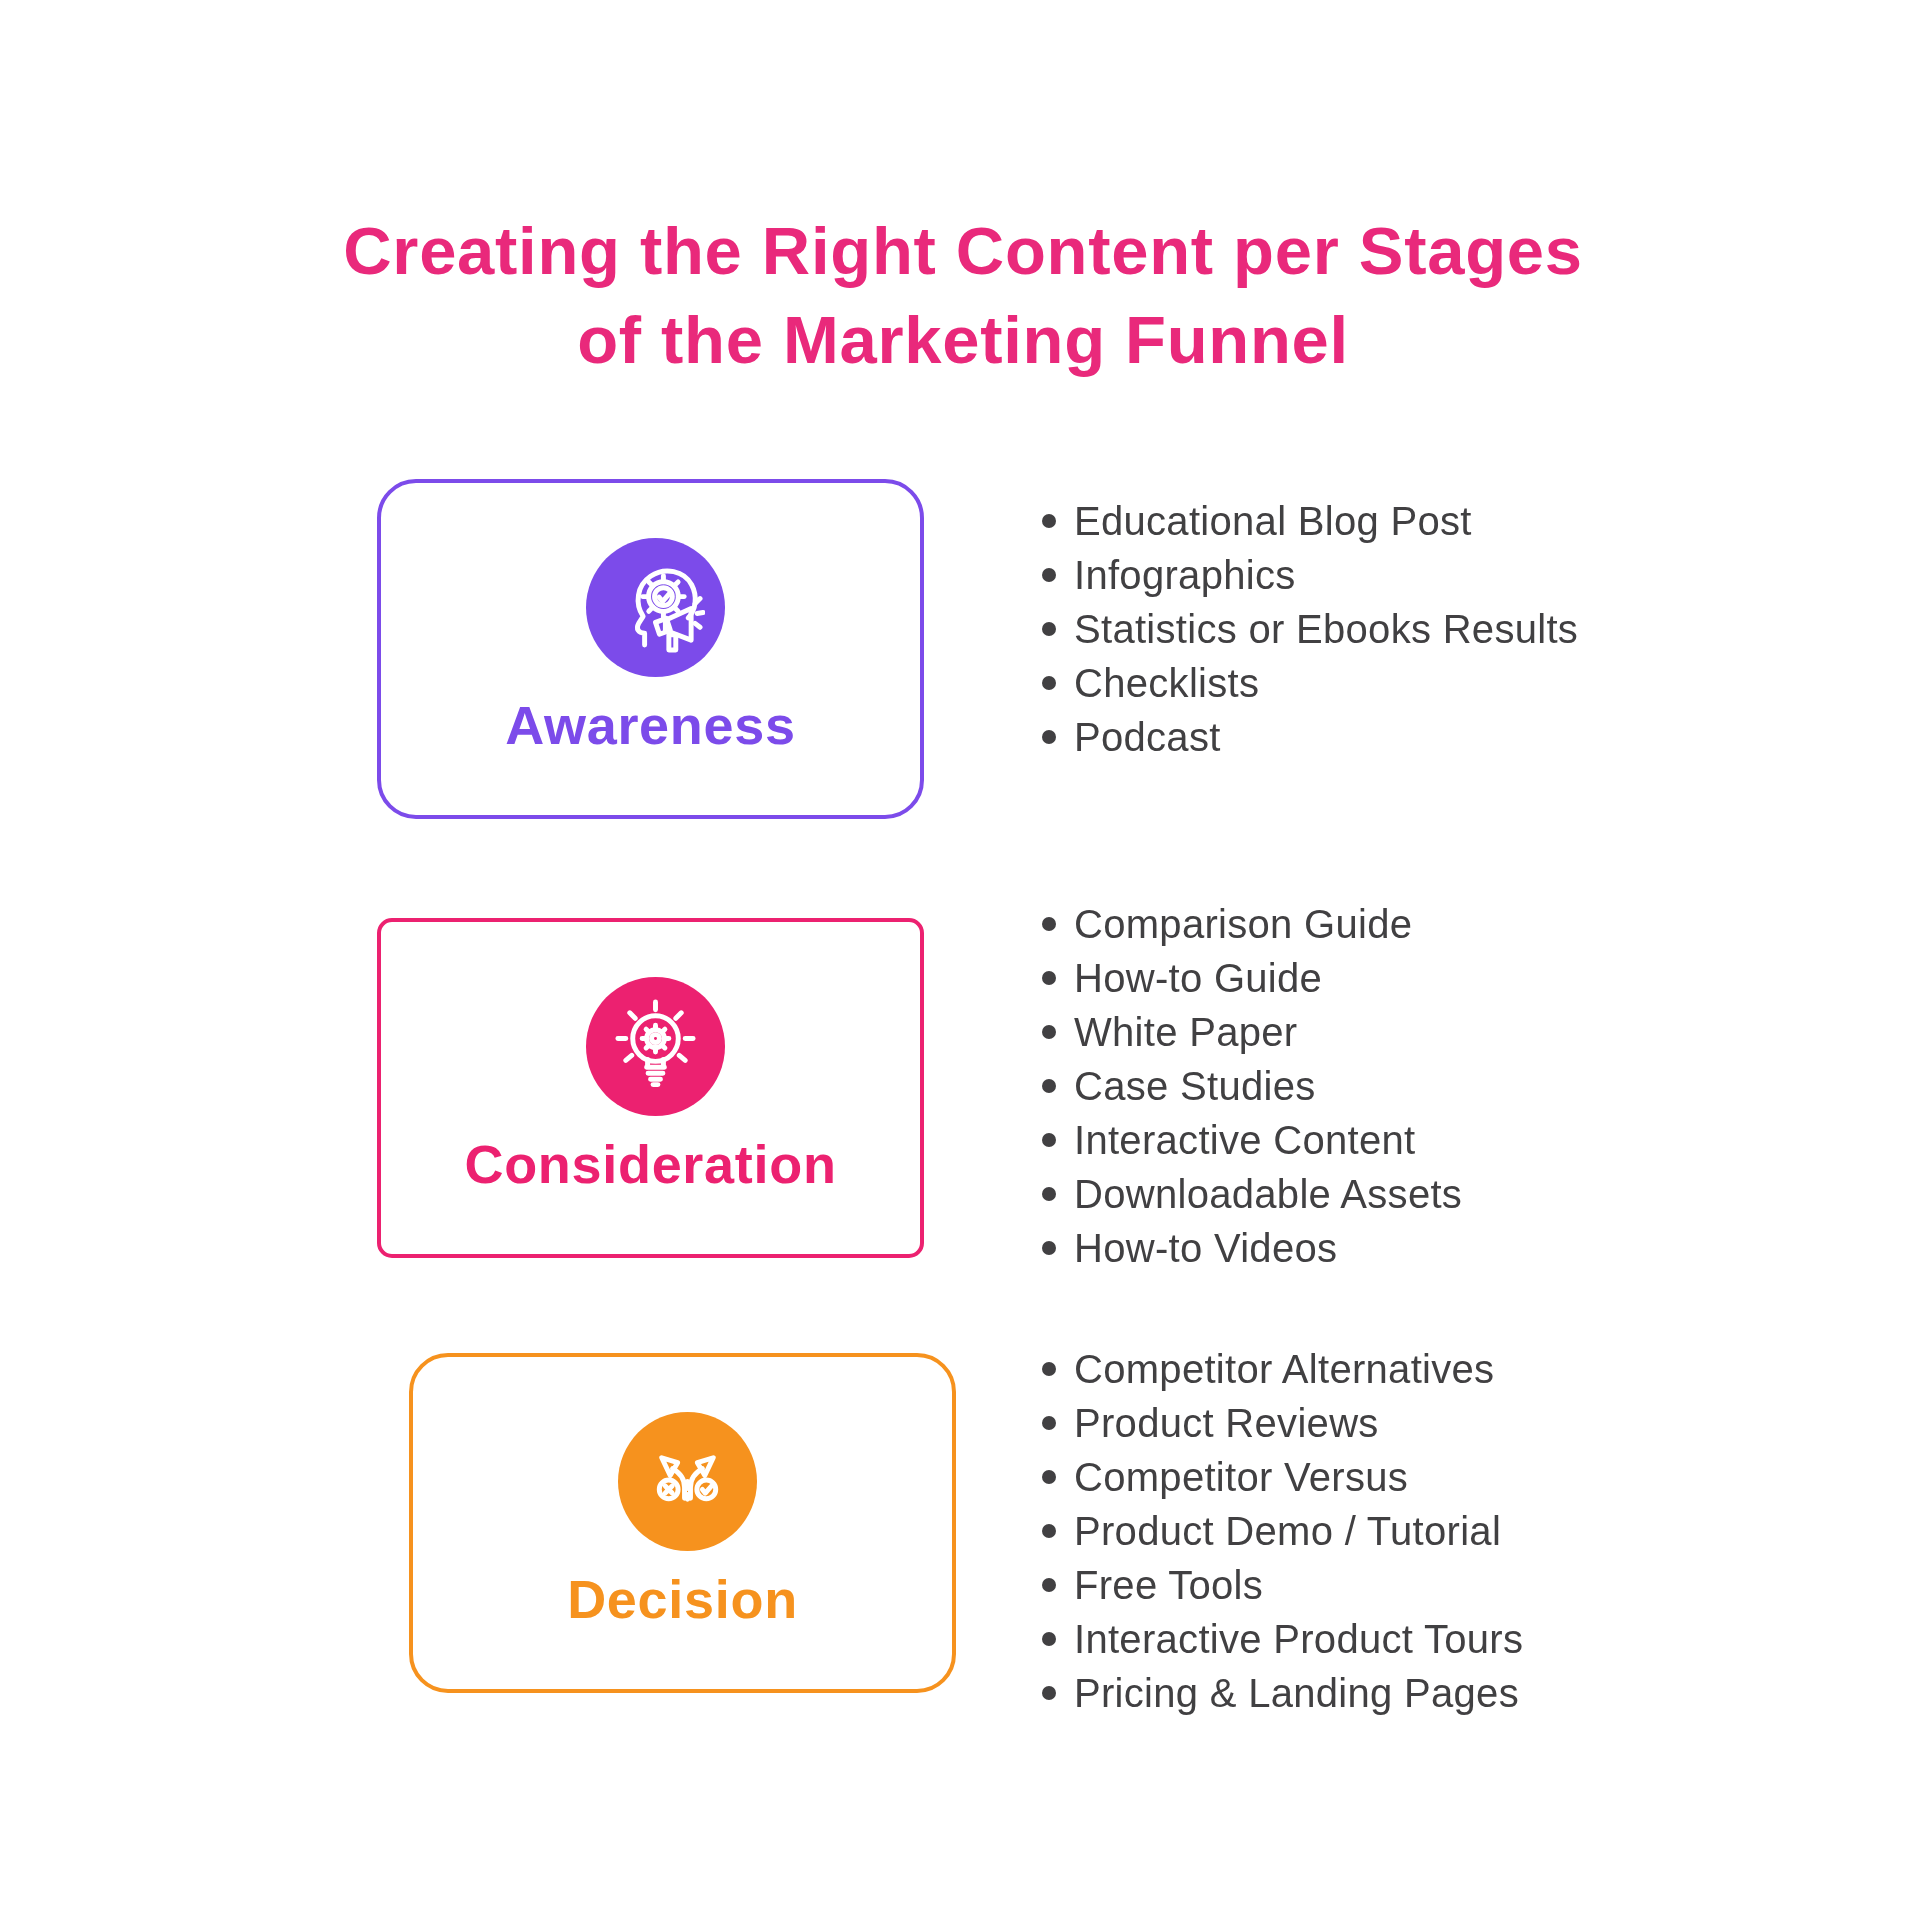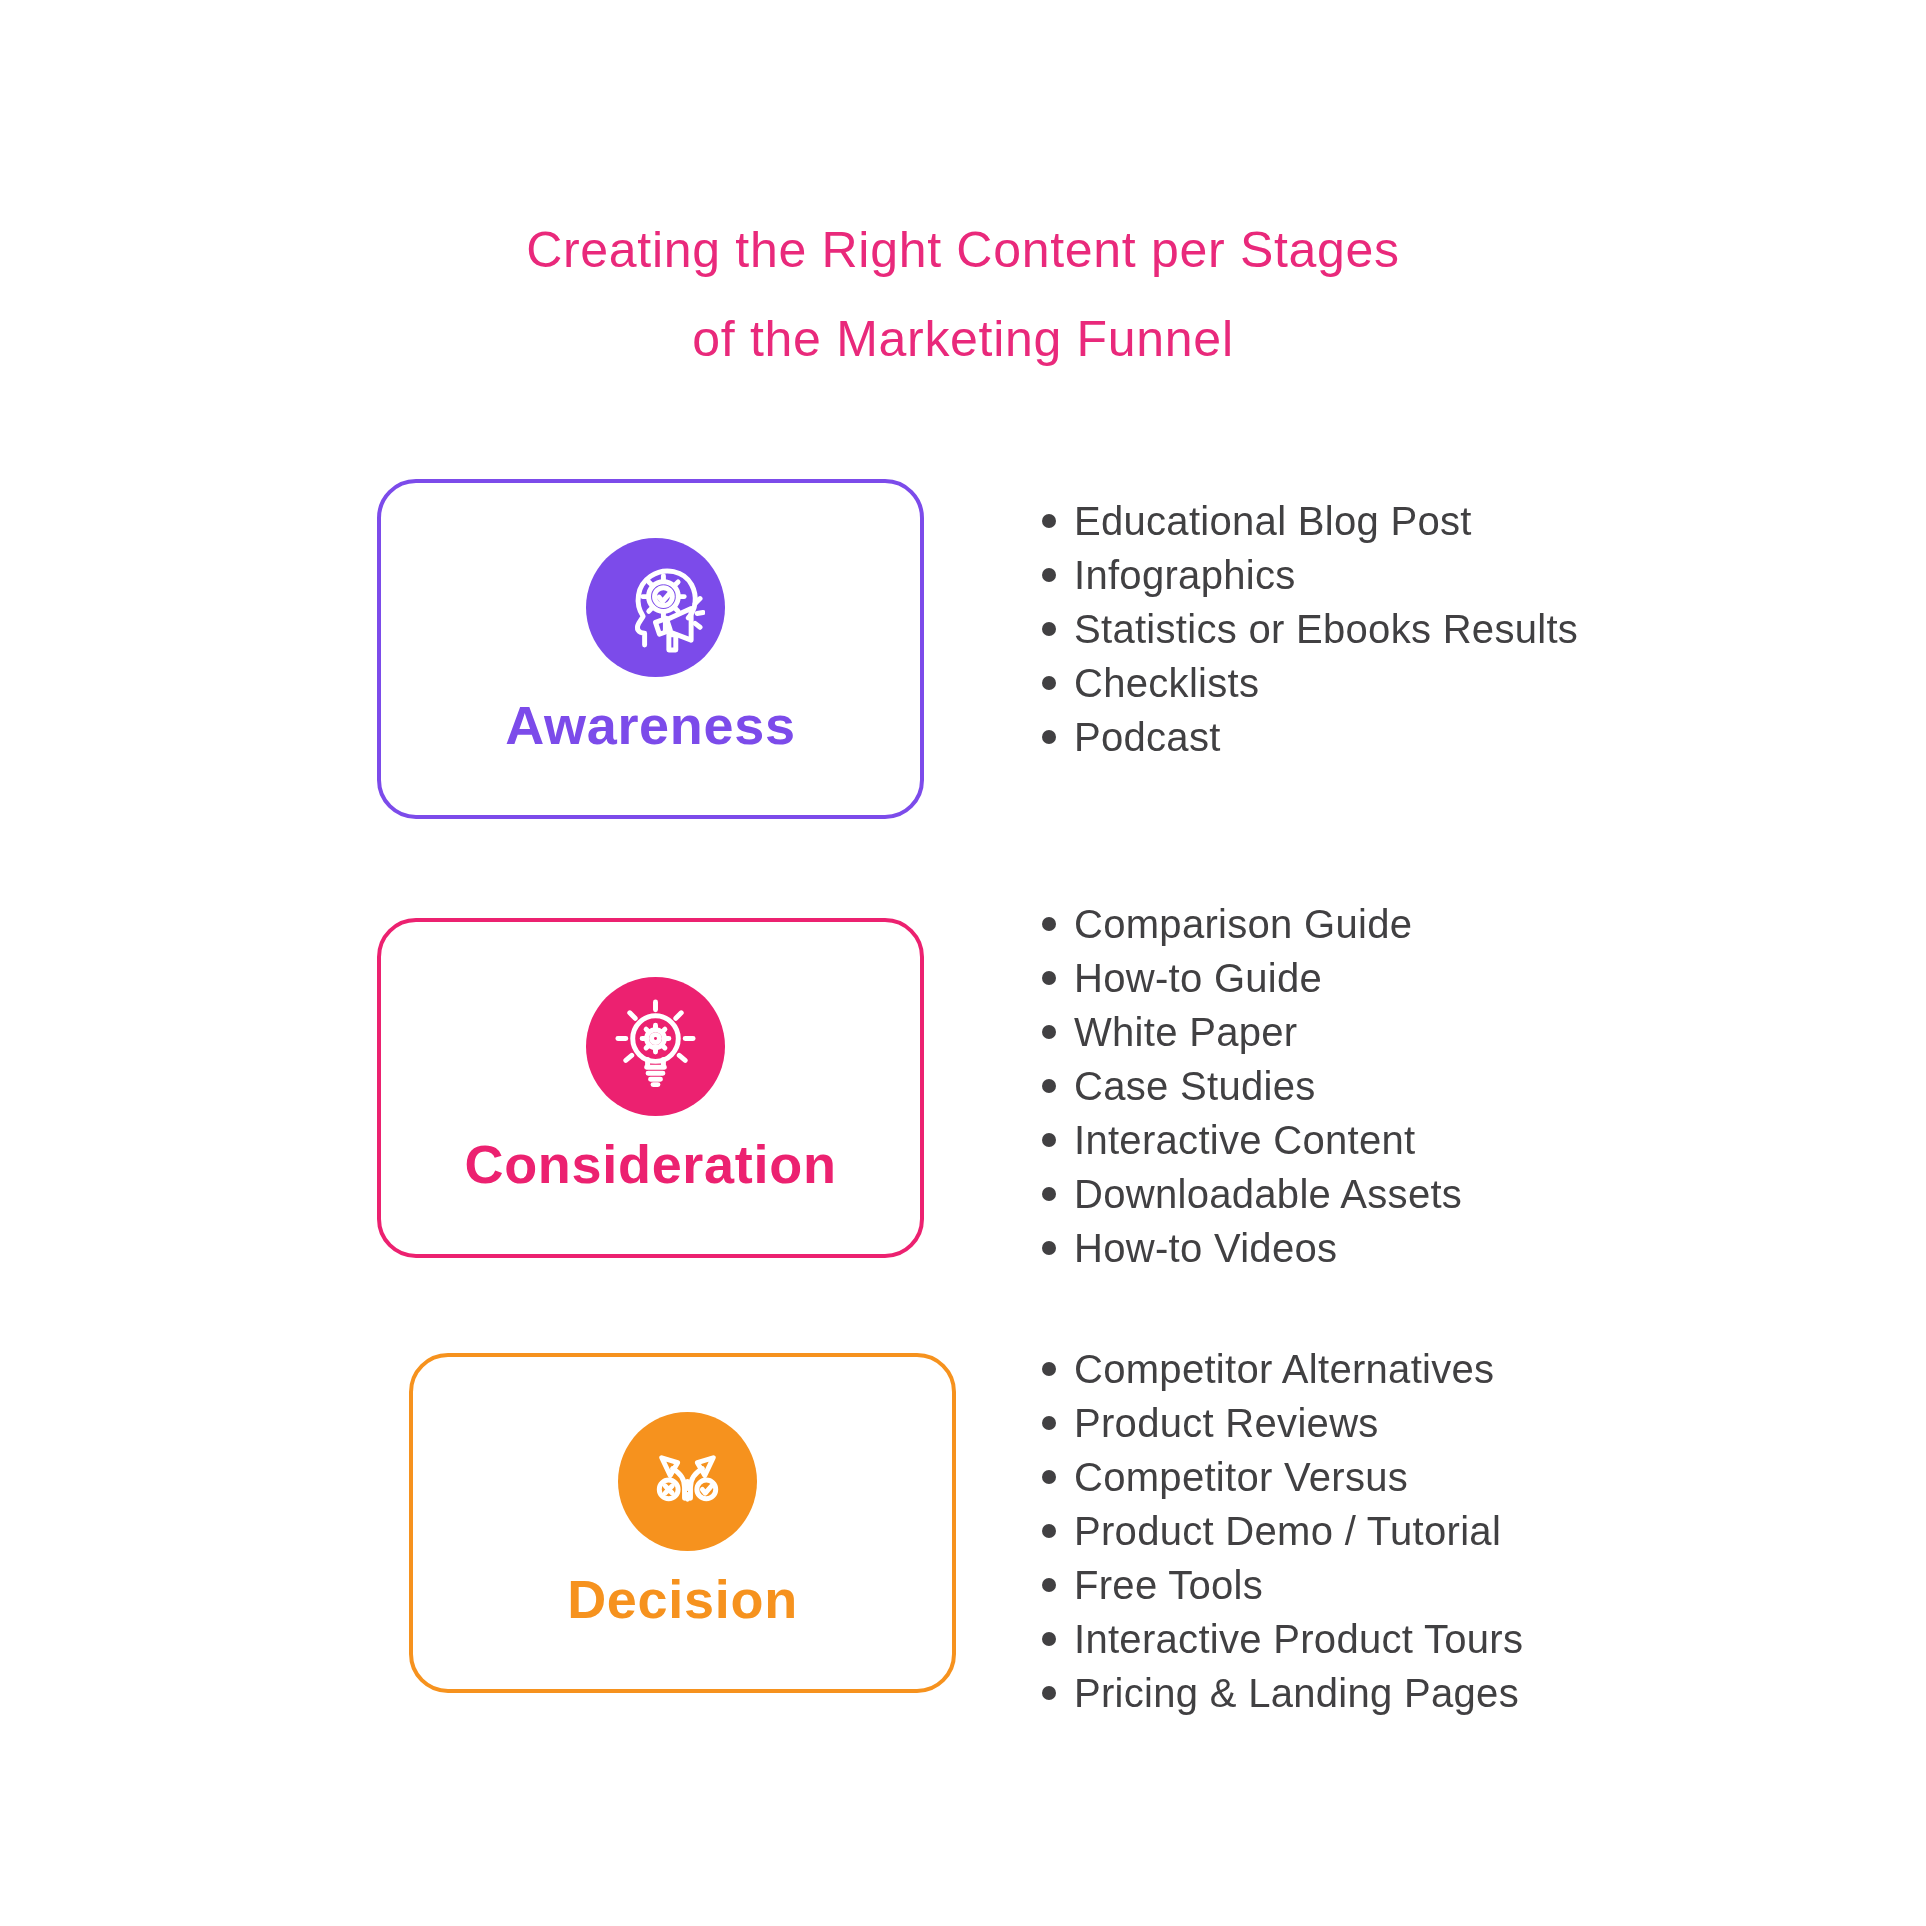--- a/index.html
+++ b/index.html
@@ -7,22 +7,22 @@
     position:relative;
     width:1926px;height:1926px;
     background:#ffffff;
     font-family:"Liberation Sans", sans-serif;
     overflow:hidden;
   }
   .title{
     position:absolute;
     top:206px;left:0;right:0;
     text-align:center;
-    font-weight:normal;
-    font-size:50px;
+    font-weight:bold;
+    font-size:67px;
     line-height:89px;
     letter-spacing:0.7px;
   }
   .row{position:absolute;left:377px;width:1271px;height:348px;}
   .row1{top:479px;}
   .row2{top:918px;}
   .row3{top:1353px;}
   .card{
     position:absolute;left:0;top:0;
     width:539px;height:332px;
@@ -103,21 +103,21 @@
     <ul class="list" style="color: rgb(65, 64, 66);">
       <li>Educational Blog Post</li>
       <li>Infographics</li>
       <li>Statistics or Ebooks Results</li>
       <li>Checklists</li>
       <li>Podcast</li>
     </ul>
   </div>
 
   <div class="row row2">
-    <div class="card" style="border-color: rgb(236, 33, 112);">
+    <div class="card" style="border-color: rgb(236, 33, 112); border-radius: 15px;">
       <div class="badge" style="background: rgb(236, 33, 112);">
         <svg width="99" height="99" viewBox="0 0 100 100">
 
           <path class="icon-stroke" d="M50,5 L50,13 M12,42 L20,42 M80,42 L88,42 M24,16 L29.5,21.5 M76,16 L70.5,21.5 M20,64 L26,59 M80,64 L74,59"></path>
 
           <circle class="icon-stroke" cx="50" cy="42" r="23"></circle>
           <path class="icon-stroke" d="M42,63 L42,71 M58,63 L58,71 M41,71 L59,71 M42.5,77 L57.5,77 M45,83 L55,83 M47.5,88.5 L52.5,88.5"></path>
 
           <path class="icon-stroke" d="M59,42 L63.5,42 M56.4,48.4 L59.5,51.5 M50,51 L50,55.5 M43.6,48.4 L40.5,51.5 M41,42 L36.5,42 M43.6,35.6 L40.5,32.5 M50,33 L50,28.5 M56.4,35.6 L59.5,32.5"></path>
           <circle class="icon-stroke" cx="50" cy="42" r="9"></circle>

